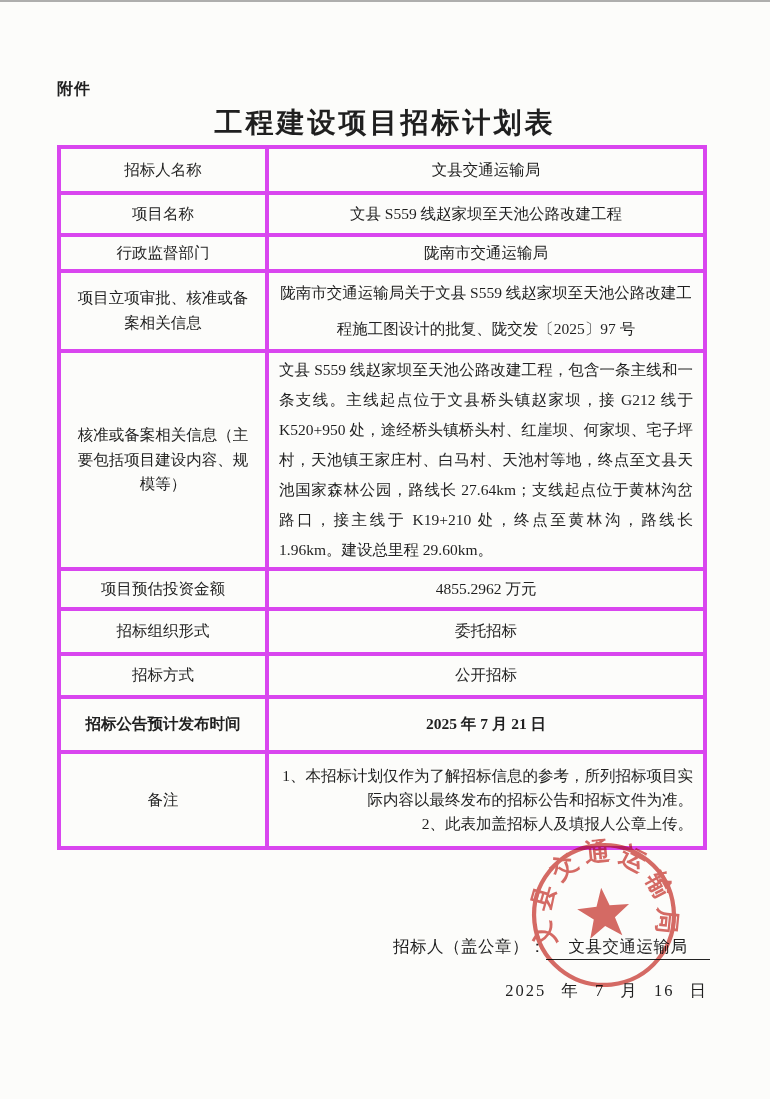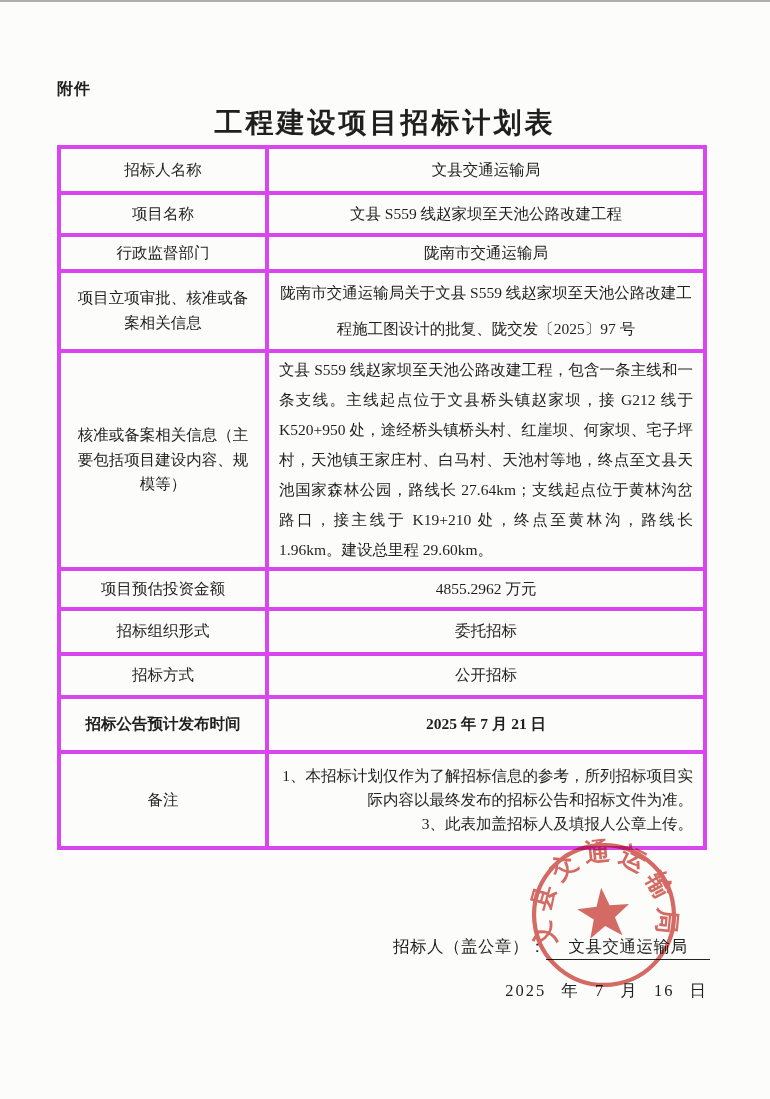--- a/index.html
+++ b/index.html
@@ -128,21 +128,21 @@
         <td class="val">公开招标</td>
       </tr>
       <tr style="height:55px;font-weight:bold;">
         <td class="lbl">招标公告预计发布时间</td>
         <td class="val">2025 年 7 月 21 日</td>
       </tr>
       <tr style="height:96px;">
         <td class="lbl">备注</td>
         <td class="val-remark">
           <div>1、本招标计划仅作为了解招标信息的参考，所列招标项目实际内容以最终发布的招标公告和招标文件为准。</div>
-          <div>3、此表加盖招标人及填报人公章上传。</div>
+          <div>2、此表加盖招标人及填报人公章上传。</div>
         </td>
       </tr>
     </tbody>
   </table>
 
   <div class="sig-line">
     <span>招标人（盖公章）：</span><span class="sig-underline">文县交通运输局</span>
   </div>
 
   <div class="date-line">2025 年 7 月 16 日</div>

